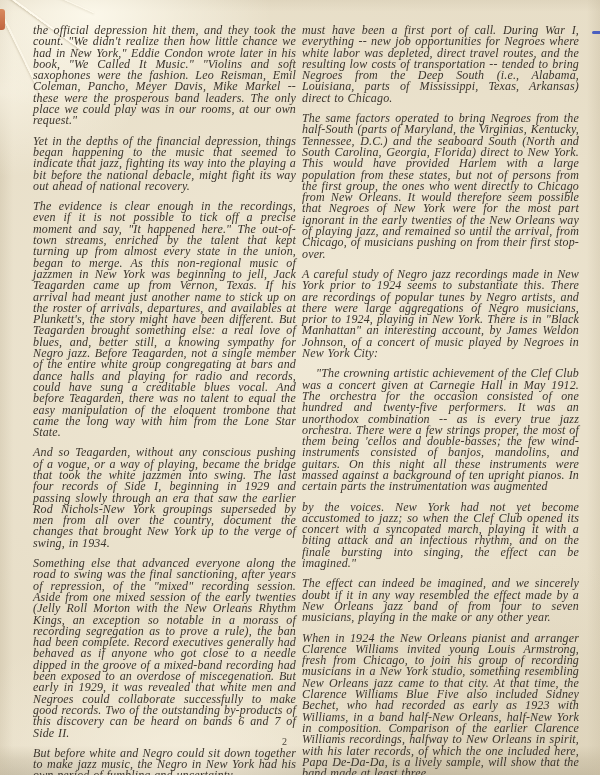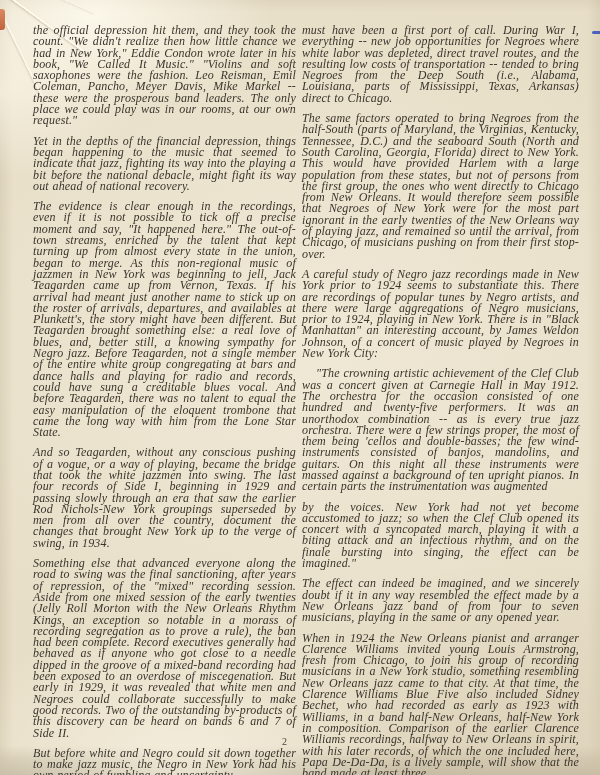--- a/index.html
+++ b/index.html
@@ -72,19 +72,19 @@
     <p>But before white and Negro could sit down together to make jazz music, the Negro in New York had his own period of fumbling and uncertainty.</p>
     <p>If we accept the fact that jazz first developed in New Orleans, then it becomes inevitable that Chicago</p>
   </div>
 
   <div class="col col-right">
     <p>must have been a first port of call.  During War I, everything -- new job opportunities for Negroes where white labor was depleted, direct travel routes, and the resulting low costs of transportation -- tended to bring Negroes from the Deep South (i.e., Alabama, Louisiana, parts of Mississippi, Texas, Arkansas) direct to Chicago.</p>
     <p>The same factors operated to bring Negroes from the half-South (parts of Maryland, the Virginias, Kentucky, Tennessee, D.C.) and the seaboard South (North and South Carolina, Georgia, Florida) direct to New York. This would have provided Harlem with a large population from these states, but not of persons from the first group, the ones who went directly to Chicago from New Orleans. It would therefore seem possible that Negroes of New York were for the most part ignorant in the early twenties of the New Orleans way of playing jazz, and remained so until the arrival, from Chicago, of musicians pushing on from their first stop-over.</p>
     <p>A careful study of Negro jazz recordings made in New York prior to 1924 seems to substantiate this. There are recordings of popular tunes by Negro artists, and there were large aggregations of Negro musicians, prior to 1924, playing in New York. There is in "Black Manhattan" an interesting account, by James Weldon Johnson, of a concert of music played by Negroes in New York City:</p>
     <p class="indent">"The crowning artistic achievement of the Clef Club was a concert given at Carnegie Hall in May 1912. The orchestra for the occasion consisted of one hundred and twenty-five performers. It was an unorthodox combination -- as is every true jazz orchestra. There were a few strings proper, the most of them being 'cellos and double-basses; the few wind-instruments consisted of banjos, mandolins, and guitars. On this night all these instruments were massed against a background of ten upright pianos. In certain parts the instrumentation was augmented</p>
     <p>by the voices. New York had not yet become accustomed to jazz; so when the Clef Club opened its concert with a syncopated march, playing it with a biting attack and an infectious rhythm, and on the finale bursting into singing, the effect can be imagined."</p>
-    <p>The effect can indeed be imagined, and we sincerely doubt if it in any way resembled the effect made by a New Orleans jazz band of from four to seven musicians, playing in the same or any opened year.</p>
+    <p>The effect can indeed be imagined, and we sincerely doubt if it in any way resembled the effect made by a New Orleans jazz band of from four to seven musicians, playing in the make or any other year.</p>
     <p>When in 1924 the New Orleans pianist and arranger Clarence Williams invited young Louis Armstrong, fresh from Chicago, to join his group of recording musicians in a New York studio, something resembling New Orleans jazz came to that city. At that time, the Clarence Williams Blue Five also included Sidney Bechet, who had recorded as early as 1923 with Williams, in a band half-New Orleans, half-New York in composition. Comparison of the earlier Clarence Williams recordings, halfway to New Orleans in spirit, with his later records, of which the one included here, Papa De-Da-Da, is a lively sample, will show that the band made at least three</p>
   </div>
 
   <div class="page-number">2</div>
 
 </div>
 
 </body></html>

